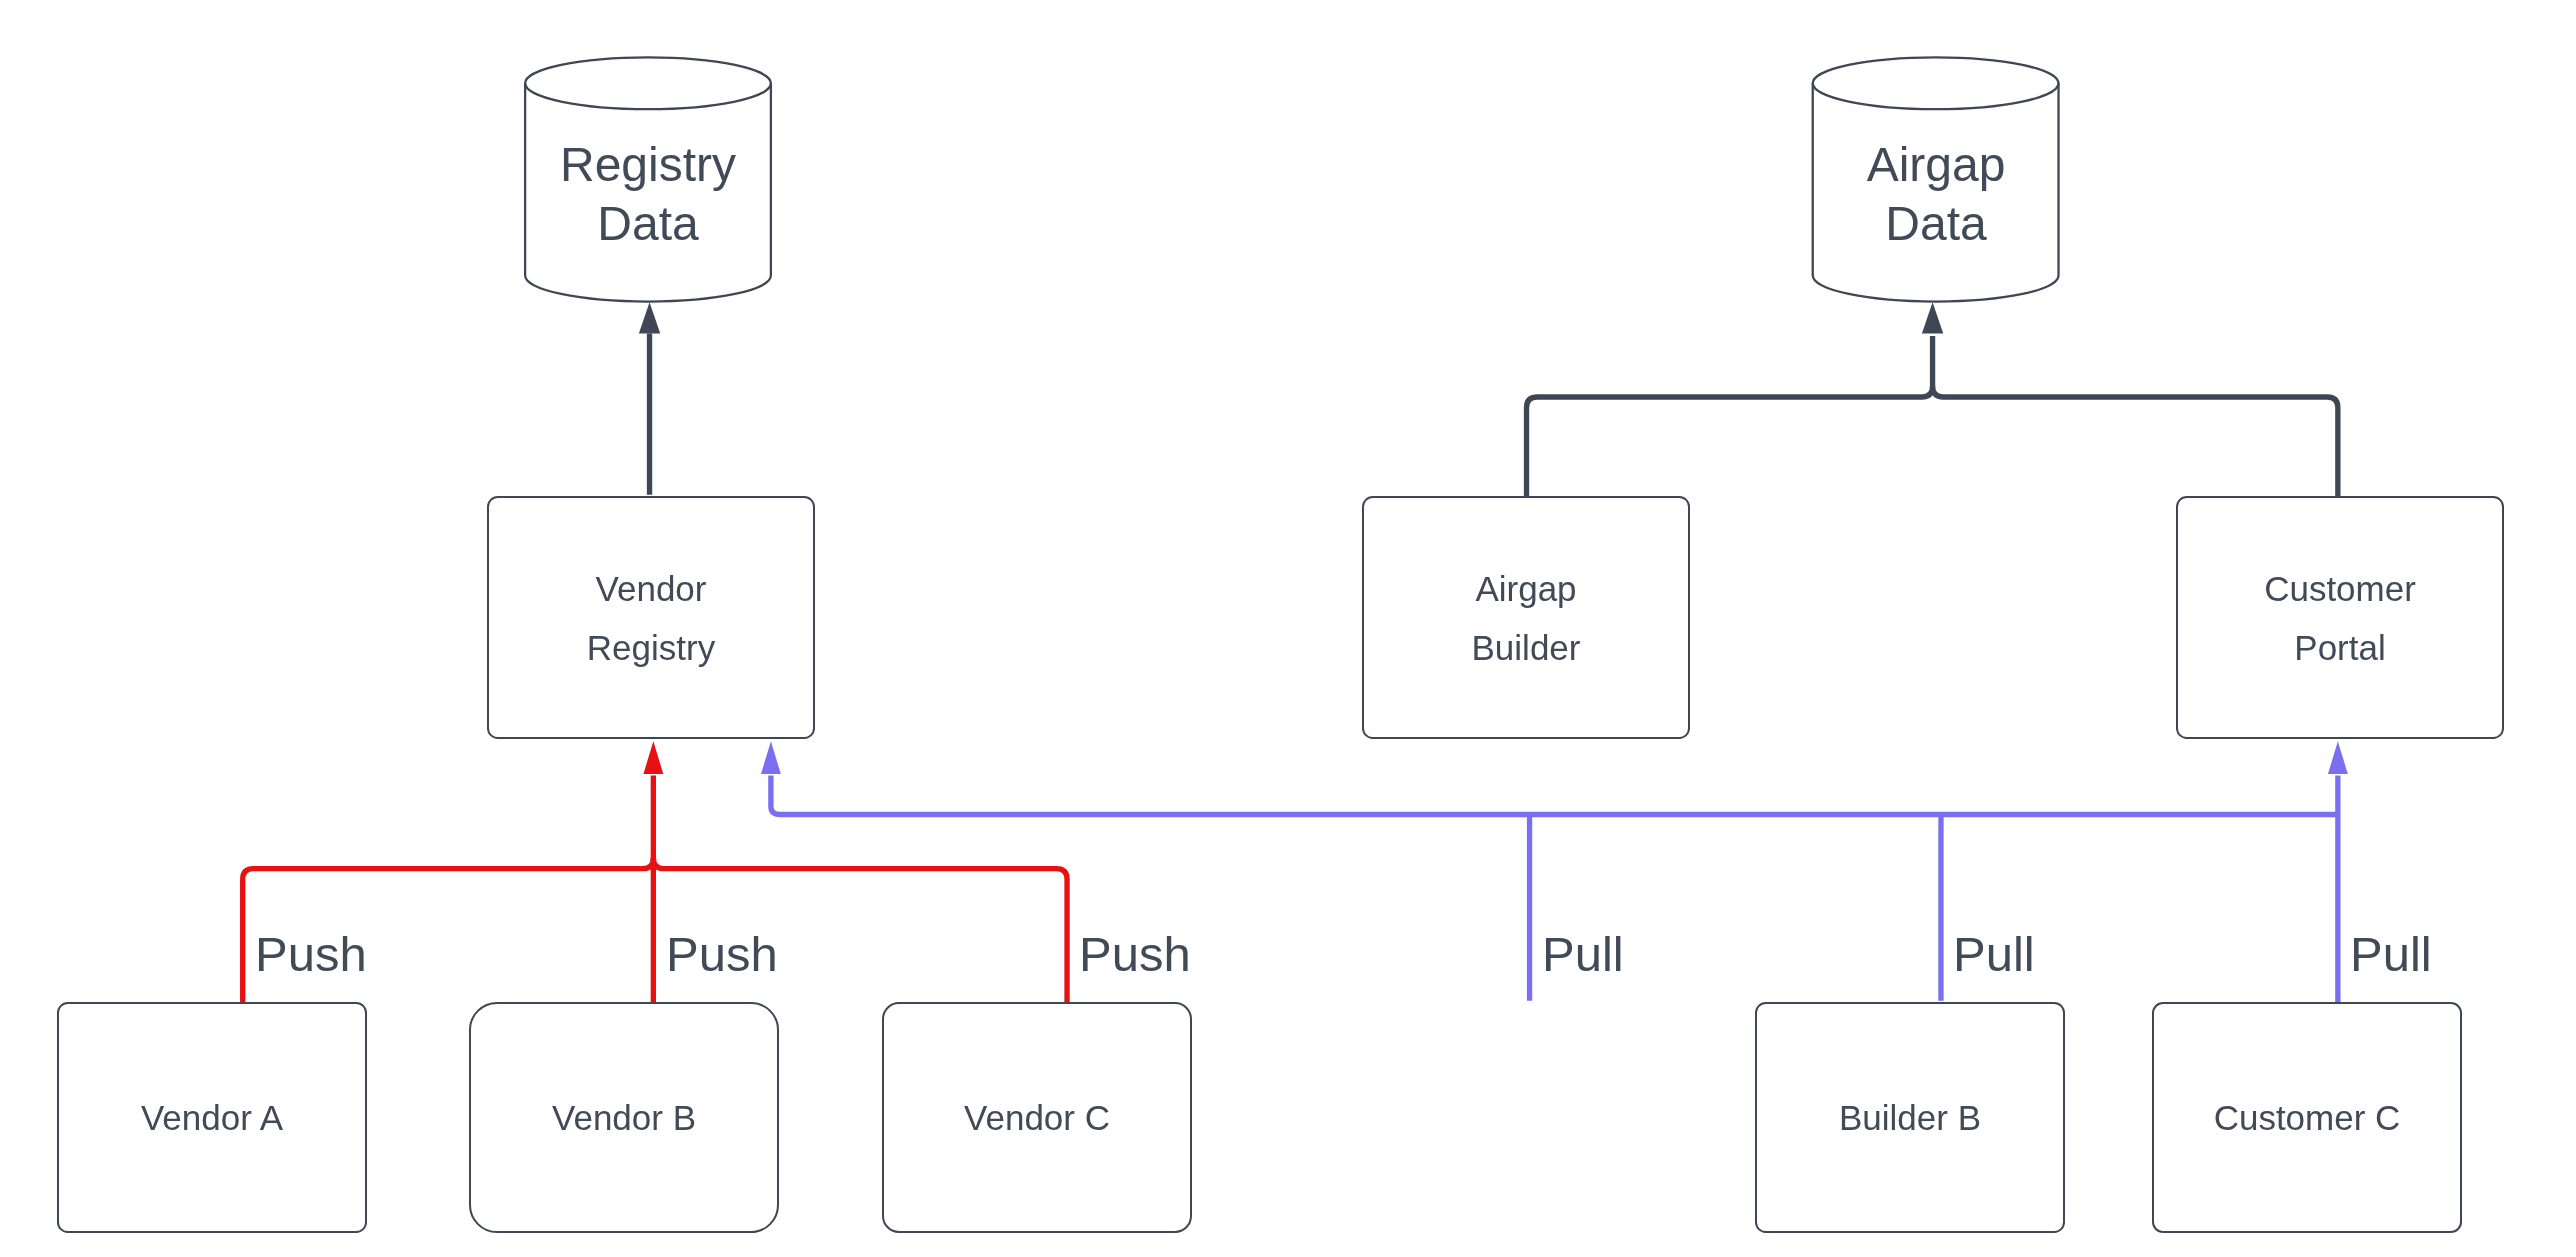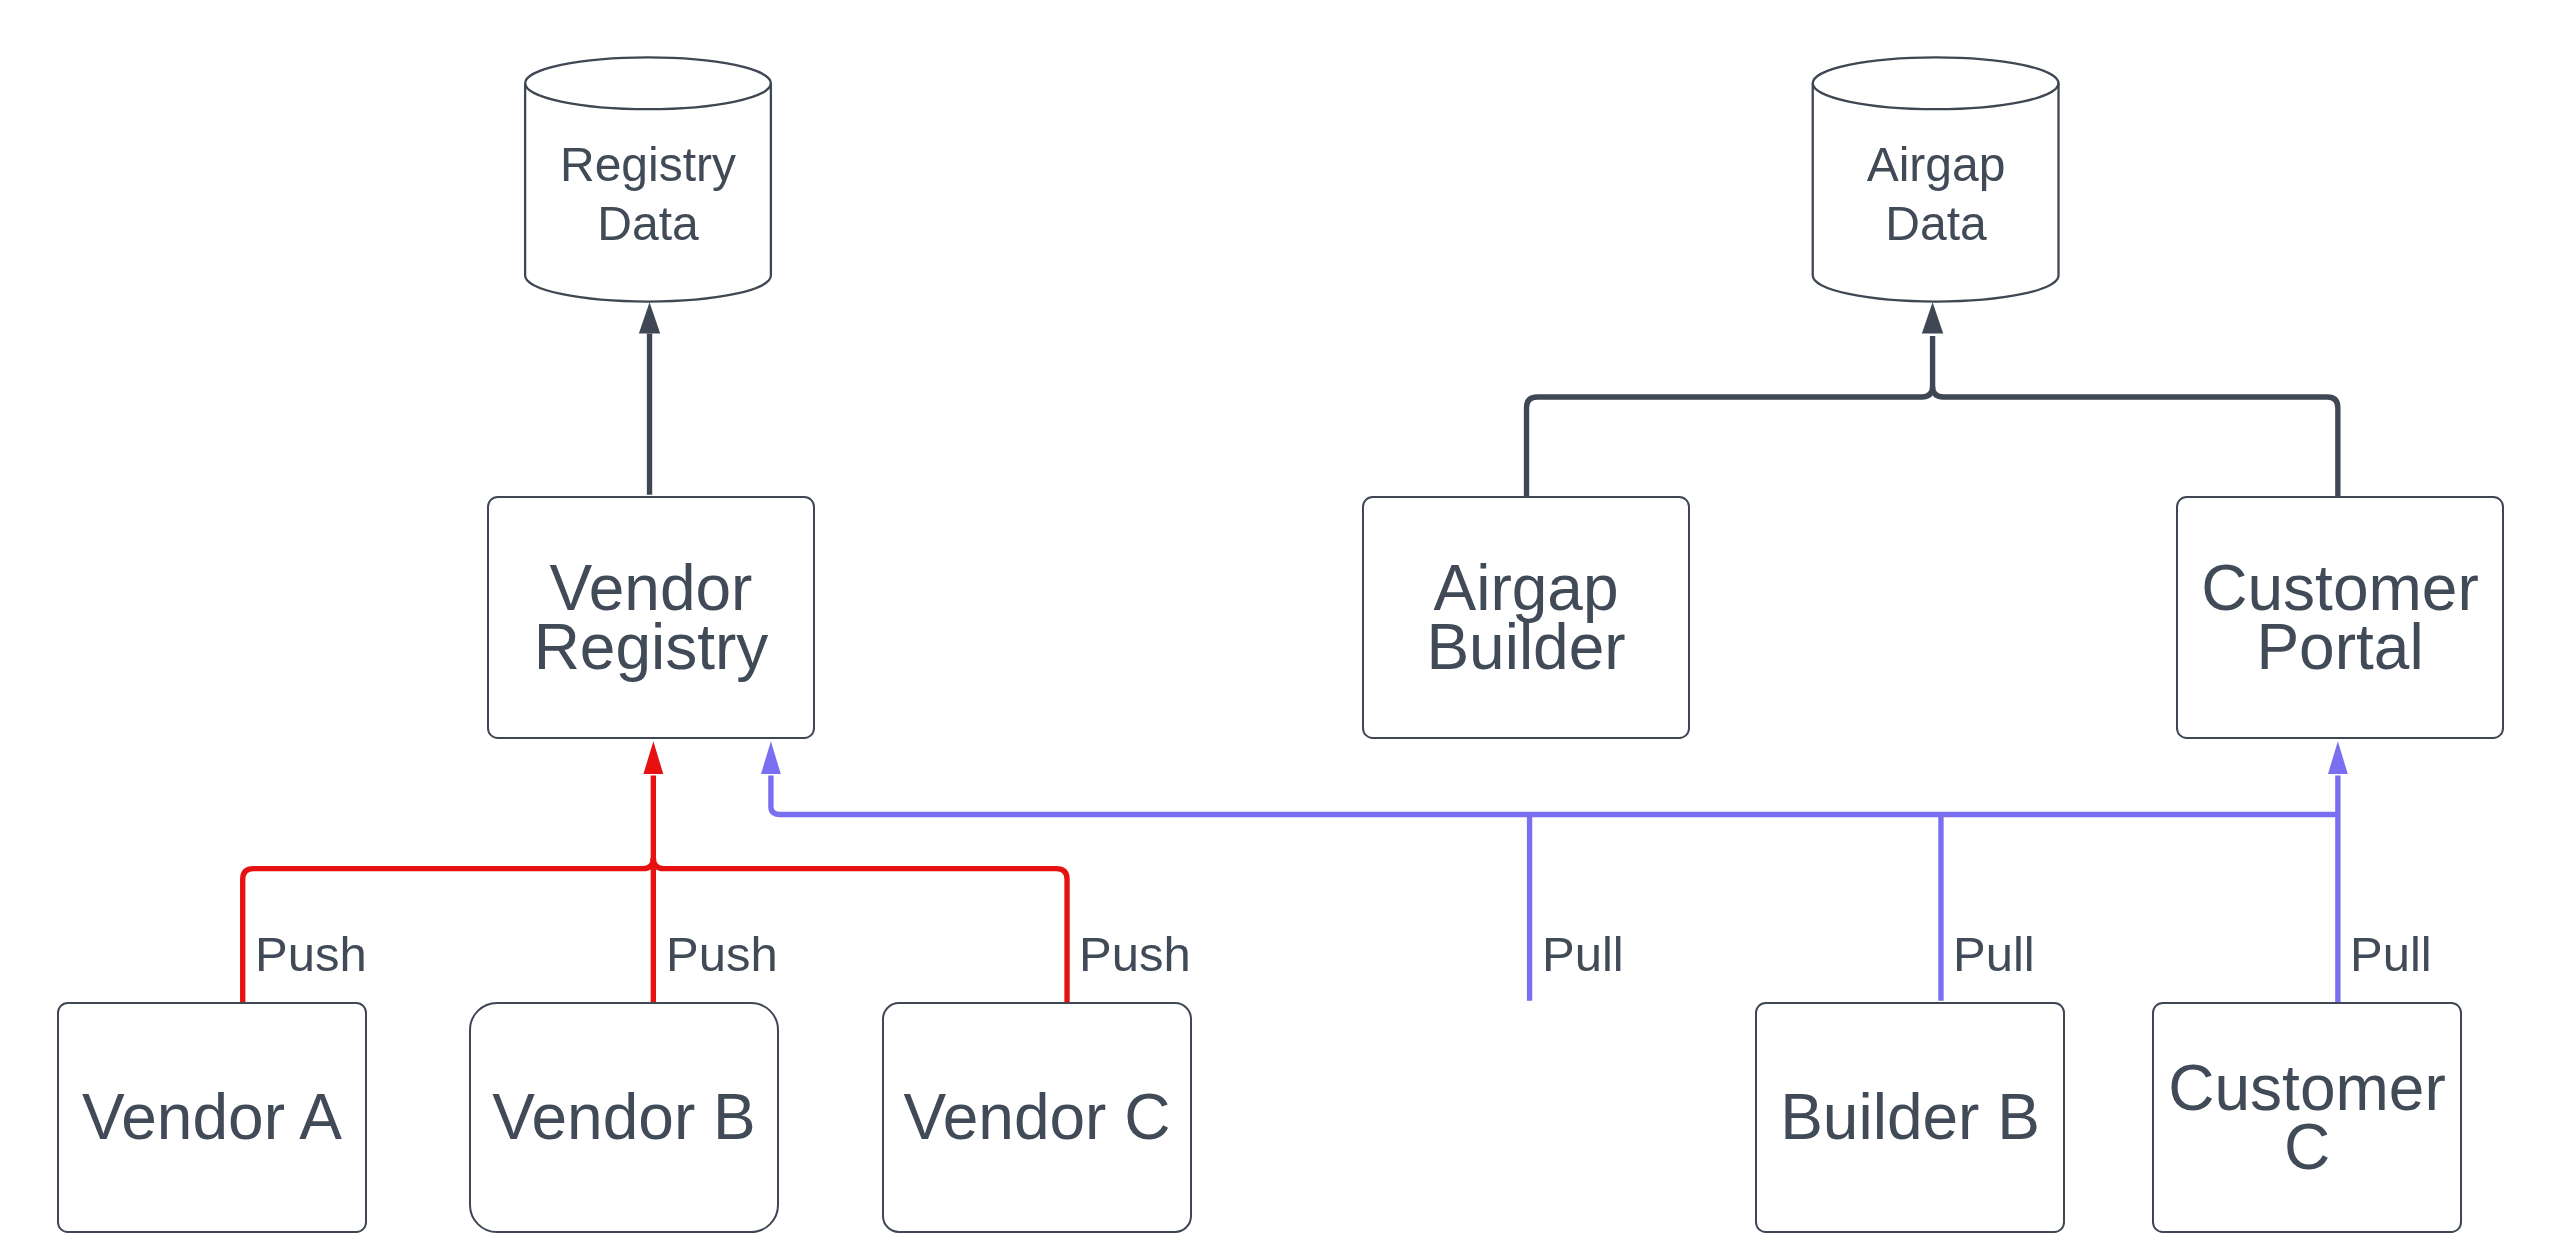--- a/index.html
+++ b/index.html
@@ -18,21 +18,21 @@
   .wire.red{stroke:var(--red);}
   .wire.blue{stroke:var(--blue);}
   .head.dark{fill:var(--dark);}
   .head.red{fill:var(--red);}
   .head.blue{fill:var(--blue);}
   .cyl{fill:#ffffff;stroke:var(--dark);stroke-width:3px;}
   .cyl-rim{fill:none;stroke:var(--dark);stroke-width:3px;}
   .node{
     position:absolute;background:#fff;border:2.3px solid var(--dark);border-radius:10.7px;
     display:flex;flex-direction:column;align-items:center;justify-content:center;
-    text-align:center;font-size:64px;line-height:59px;color:var(--text);
+    text-align:center;font-size:35px;line-height:59px;color:var(--text);
   }
   .node.mid{width:328px;height:243px;top:496px;}
   .node.leaf{width:310px;height:231px;top:1002px;}
   .cyl-label{
     position:absolute;width:246px;height:160px;top:114px;
     display:flex;flex-direction:column;align-items:center;justify-content:center;
     text-align:center;font-size:48px;line-height:59px;color:var(--text);
   }
   .edge-label{
     position:absolute;top:928px;font-size:49px;line-height:53px;color:var(--text);white-space:nowrap;
@@ -100,21 +100,21 @@
   </div>
   <div class="node leaf" style="left:469px;border-radius:28px;">
     <div>Vendor B</div>
   </div>
   <div class="node leaf" style="left:882px;border-radius:17px;">
     <div>Vendor C</div>
   </div>
   <div class="node leaf" style="left:1755px;">
     <div>Builder B</div>
   </div>
-  <div class="node leaf" style="left:2152px;">
+  <div class="node leaf" style="left:2152px;border-radius:11px;">
     <div>Customer C</div>
   </div>
 
   <div class="edge-label" style="left:255px;">Push</div>
   <div class="edge-label" style="left:666px;">Push</div>
   <div class="edge-label" style="left:1079px;">Push</div>
   <div class="edge-label" style="left:1542px;">Pull</div>
   <div class="edge-label" style="left:1953px;">Pull</div>
   <div class="edge-label" style="left:2350px;">Pull</div>
 

